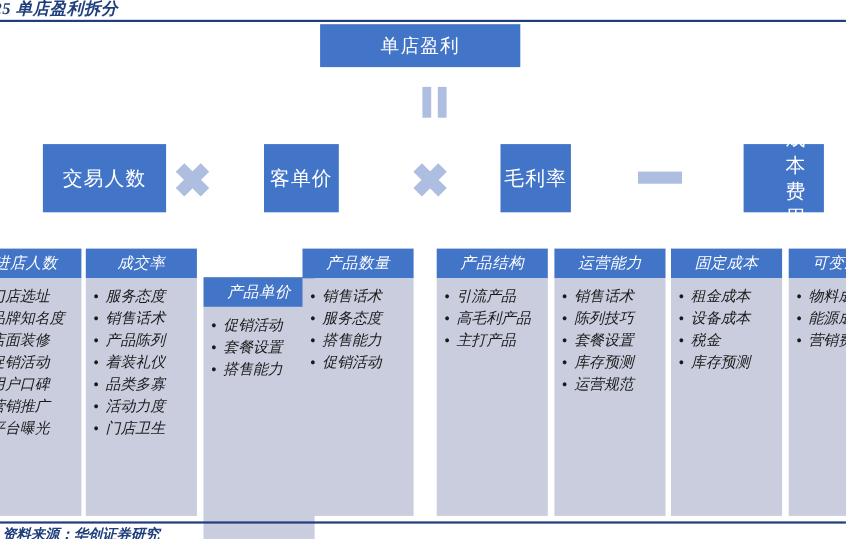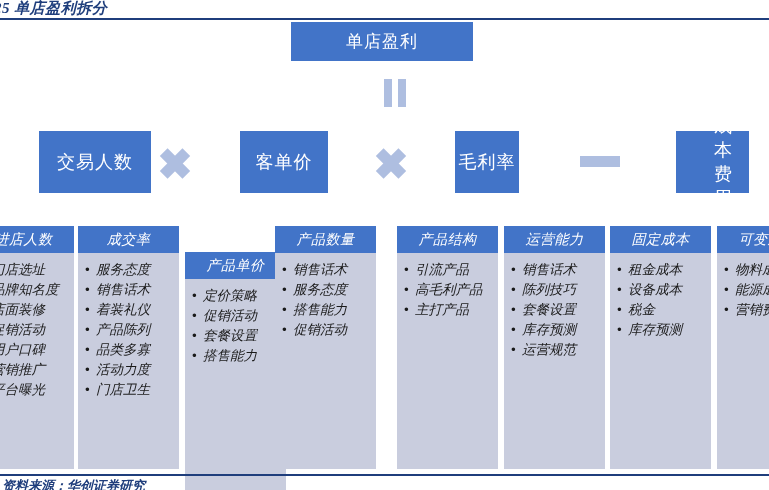--- a/index.html
+++ b/index.html
@@ -83,21 +83,21 @@
   #equals-sign i.b1 { left: 0; }
   #equals-sign i.b2 { left: 14px; }
 
   
   .row2box {
     top: 131px;
     height: 62px;
     font-size: 18px;
   }
   #box-traffic   { left: 14px;  width: 112px; margin-left: 25px; }
-  #box-aov       { left: 240px; width: 88px;  }
+  #box-aov       { left: 240px; width: 68px;  }
   #box-margin    { left: 455px; width: 64px;  }
   #box-cost      { left: 676px; width: 73px; padding-left: 38px;  }
 
   .op-x {
     position: absolute;
     top: 149px;
     width: 34px;
     height: 28px;
   }
   .op-x span {
@@ -273,33 +273,32 @@
           <li>平台曝光</li>
         </ul>
     </div>
   </div>
   <div class="col" id="col-1">
     <div class="col-head">成交率</div>
     <div class="col-body">
       <ul>
           <li>服务态度</li>
           <li>销售话术</li>
+          <li>产品陈列</li>
           <li>着装礼仪</li>
-          <li>产品陈列</li>
           <li>品类多寡</li>
           <li>活动力度</li>
           <li>门店卫生</li>
         </ul>
     </div>
   </div>
   <div class="col" id="col-2">
     <div class="col-head">产品单价</div>
     <div class="col-body">
       <ul>
-          <li>定价策略</li>
           <li>促销活动</li>
           <li>套餐设置</li>
           <li>搭售能力</li>
         </ul>
     </div>
   </div>
   <div class="col" id="col-3">
     <div class="col-head">产品数量</div>
     <div class="col-body">
       <ul>

